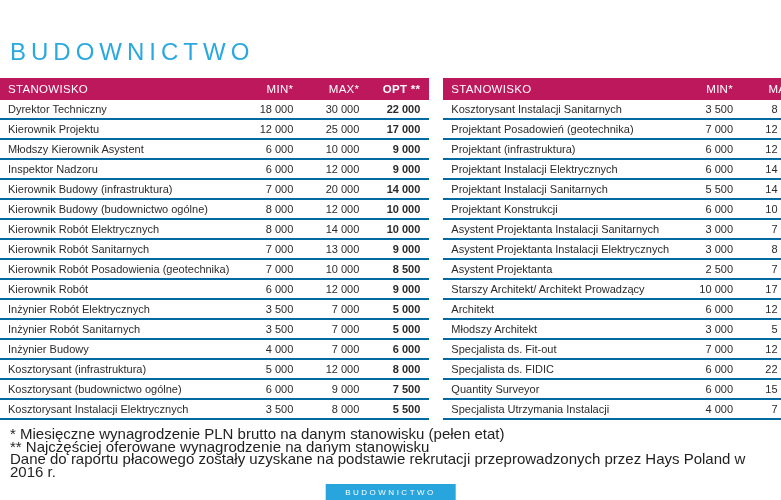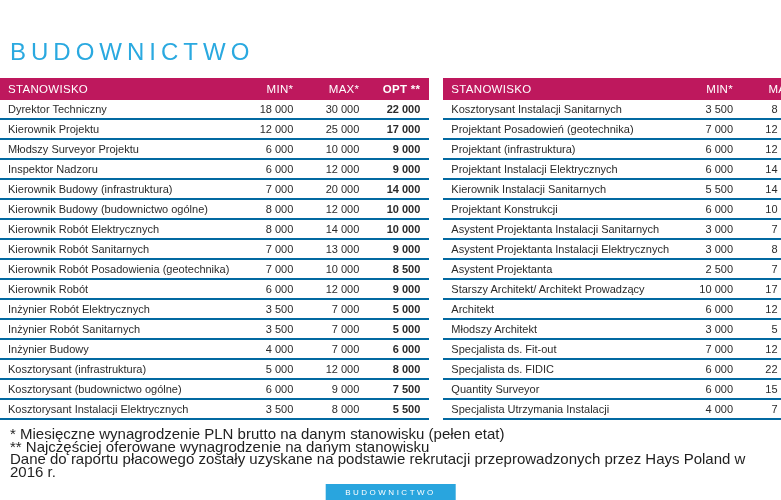--- a/index.html
+++ b/index.html
@@ -85,21 +85,21 @@
             <span class="c-num c-max">30 000</span>
             <span class="c-num c-opt">22 000</span>
           </div>
           <div class="trow">
             <span class="c-pos">Kierownik Projektu</span>
             <span class="c-num">12 000</span>
             <span class="c-num c-max">25 000</span>
             <span class="c-num c-opt">17 000</span>
           </div>
           <div class="trow">
-            <span class="c-pos">Młodszy Surveyor Projektu</span>
+            <span class="c-pos">Młodszy Kierownik Asystent</span>
             <span class="c-num">6 000</span>
             <span class="c-num c-max">10 000</span>
             <span class="c-num c-opt">9 000</span>
           </div>
           <div class="trow">
             <span class="c-pos">Inspektor Nadzoru</span>
             <span class="c-num">6 000</span>
             <span class="c-num c-max">12 000</span>
             <span class="c-num c-opt">9 000</span>
           </div>
@@ -200,21 +200,21 @@
             <span class="c-pos">Projektant (infrastruktura)</span>
             <span class="c-num">6 000</span>
             <span class="c-num c-max">12 000</span>
           </div>
           <div class="trow">
             <span class="c-pos">Projektant Instalacji Elektrycznych</span>
             <span class="c-num">6 000</span>
             <span class="c-num c-max">14 000</span>
           </div>
           <div class="trow">
-            <span class="c-pos">Kierownik Instalacji Sanitarnych</span>
+            <span class="c-pos">Projektant Instalacji Sanitarnych</span>
             <span class="c-num">5 500</span>
             <span class="c-num c-max">14 000</span>
           </div>
           <div class="trow">
             <span class="c-pos">Projektant Konstrukcji</span>
             <span class="c-num">6 000</span>
             <span class="c-num c-max">10 000</span>
           </div>
           <div class="trow">
             <span class="c-pos">Asystent Projektanta Instalacji Sanitarnych</span>

